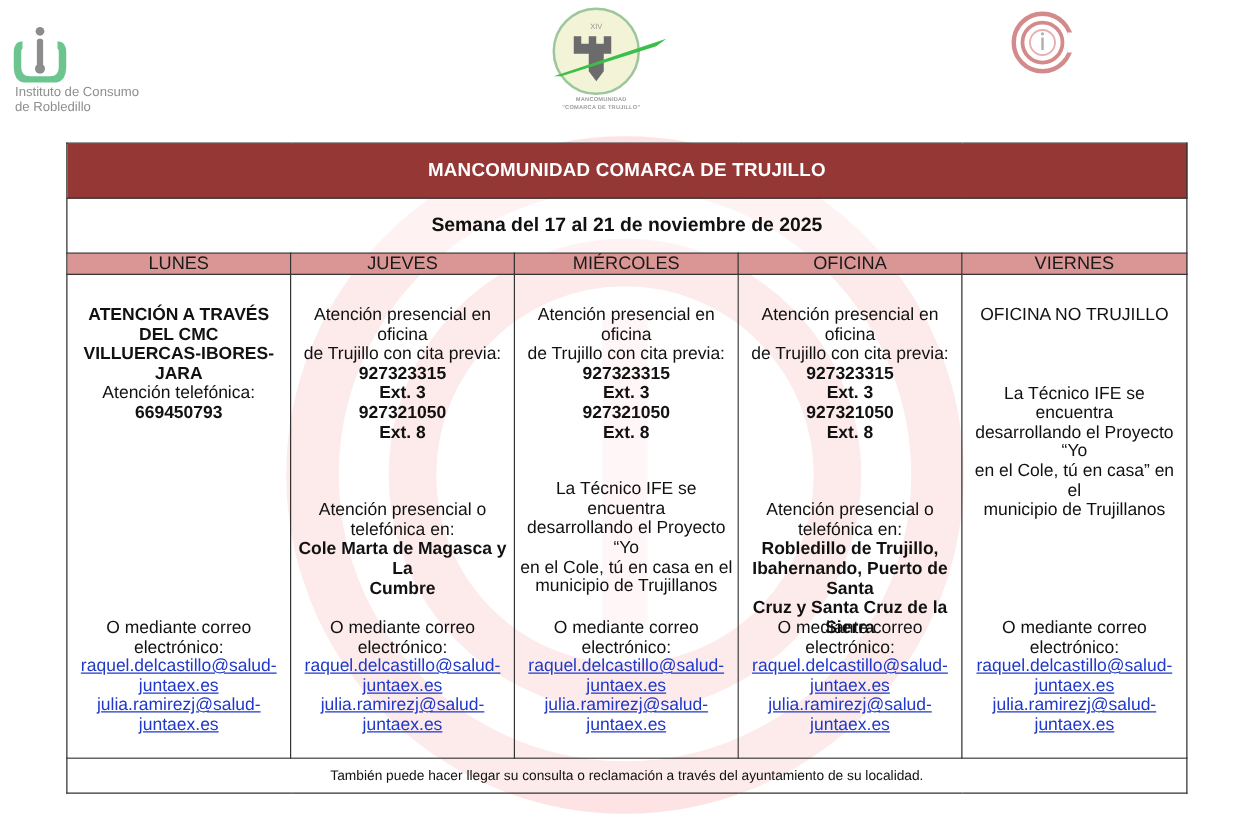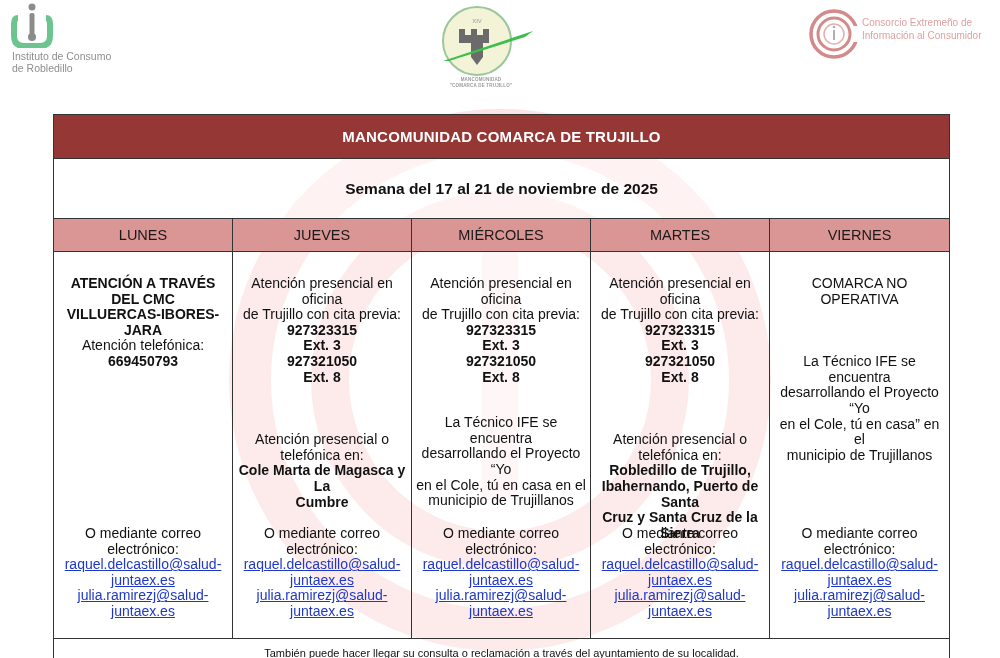--- a/index.html
+++ b/index.html
@@ -3,33 +3,33 @@
 <meta charset="utf-8">
 <style>
   * { box-sizing: border-box; margin: 0; padding: 0; }
   html, body { width: 1000px; height: 658px; background: #ffffff; overflow: hidden; }
   body { position: relative; font-family: "Liberation Sans", "DejaVu Sans", sans-serif; color: #111; }
 
   
   .watermark { position: absolute; left: 220px; top: 100px; width: 560px; height: 560px; z-index: 0; pointer-events: none; }
 
   
-  .logo-left { position: absolute; left: 8px; top: 2px; width: 120px; height: 80px; z-index: 1; }
+  .logo-left { position: absolute; left: 8px; top: 20px; width: 120px; height: 80px; z-index: 1; }
   .logo-left .txt { position: absolute; left: 4px; top: 48px; font-size: 10.5px; line-height: 12px; color: #8e8e8e; }
   .logo-center { position: absolute; left: 425px; top: 3px; width: 112px; height: 92px; z-index: 1; text-align: center; }
   .logo-center .txt { position: absolute; left: 0; top: 74px; width: 100%; font-size: 4.5px; line-height: 6px; color: #9a9a9a; font-weight: bold; letter-spacing: 0.2px; }
   .logo-right { position: absolute; left: 808px; top: 8px; width: 192px; height: 54px; z-index: 1; }
   .logo-right .txt { position: absolute; left: 54px; top: 8px; font-size: 10px; line-height: 13px; color: #e0a0a0; white-space: nowrap; }
 
   
   .sched { position: absolute; left: 53px; top: 114px; width: 896px; border-collapse: collapse; z-index: 2; table-layout: fixed; }
   .sched td, .sched th { border: 1px solid #333; text-align: center; vertical-align: top; }
   .title-row td { background: #953735; color: #fff; font-weight: bold; font-size: 15px; height: 44px; vertical-align: middle; letter-spacing: 0.2px; }
-  .week-row td { background: rgba(255,255,255,0.55); font-weight: bold; font-size: 15.5px; height: 60px; vertical-align: middle; }
-  .days-row th { background: #d99694; font-weight: normal; font-size: 14.5px; height: 33px; vertical-align: middle; color: #1a1a1a; }
+  .week-row td { background: rgba(255,255,255,0.55); font-weight: bold; font-size: 15.5px; height: 44px; vertical-align: middle; }
+  .days-row th { background: #d99694; font-weight: normal; font-size: 14.5px; height: 17px; vertical-align: middle; color: #1a1a1a; }
   .body-row td { height: 387px; background: rgba(255,255,255,0.25); font-size: 14px; line-height: 15.6px; padding: 24px 4px 0 4px; position: relative; }
   .foot-row td { height: 28px; font-size: 11px; font-weight: normal; vertical-align: middle; background: rgba(255,255,255,0.3); }
   .b { font-weight: bold; display: block; }
   .l { display: block; }
   .blk { display: block; }
   .gap { display: block; }
   .email-block { position: absolute; left: 0; right: 0; top: 274px; padding: 0 4px; }
   a.mail { color: #1f38c9; text-decoration: underline; display: block; }
 </style>
 </head>
@@ -69,24 +69,20 @@
 
 <div class="logo-right">
   <svg width="52" height="52" viewBox="0 0 52 52" style="position:absolute;left:0;top:0;">
     <circle cx="26" cy="26" r="23" fill="none" stroke="#d38a8a" stroke-width="3.5"></circle>
     <circle cx="26" cy="26" r="16" fill="none" stroke="#d38a8a" stroke-width="3"></circle>
     <circle cx="26" cy="26" r="10" fill="none" stroke="#e4b0b0" stroke-width="1.5"></circle>
     <rect x="25" y="22" width="2" height="10" fill="#b0b0b0"></rect>
     <circle cx="26" cy="19" r="1.3" fill="#b0b0b0"></circle>
     <rect x="46" y="18" width="8" height="16" fill="#ffffff"></rect>
   </svg>
-  <div class="txt">
-    <span class="blk">Consorcio Extremeño de</span>
-    <span class="blk">Información al Consumidor</span>
-  </div>
 </div>
 
 <table class="sched">
   <colgroup>
     <col style="width:179px">
       <col style="width:179px">
       <col style="width:179px">
       <col style="width:179px">
       <col style="width:180px">
   </colgroup>
@@ -94,21 +90,21 @@
       <tr class="title-row">
     <td colspan="5">MANCOMUNIDAD COMARCA DE TRUJILLO</td>
   </tr>
   <tr class="week-row">
     <td colspan="5">Semana del 17 al 21 de noviembre de 2025</td>
   </tr>
   <tr class="days-row">
     <th>LUNES</th>
     <th>JUEVES</th>
     <th>MIÉRCOLES</th>
-    <th>MARTES</th>
+    <th>OFICINA</th>
     <th>VIERNES</th>
   </tr>
   <tr class="body-row">
 
     <td>
       <span class="b">ATENCIÓN A TRAVÉS DEL CMC</span>
       <span class="b">VILLUERCAS-IBORES-JARA</span>
       <span class="l">Atención telefónica:</span>
       <span class="b">669450793</span>
       <div class="email-block">
@@ -174,21 +170,21 @@
       <span class="b">Cruz y Santa Cruz de la Sierra</span>
       <div class="email-block">
         <span class="l">O mediante correo</span>
         <span class="l">electrónico:</span>
         <a class="mail"><span>raquel.delcastillo@salud-</span><br><span>juntaex.es</span></a>
         <a class="mail"><span>julia.ramirezj@salud-</span><br><span>juntaex.es</span></a>
       </div>
     </td>
 
     <td>
-      <span class="l">COMARCA NO OPERATIVA</span>
+      <span class="l">OFICINA NO TRUJILLO</span>
       <span class="gap" style="height:47px"></span>
       <span class="l">La Técnico IFE se encuentra</span>
       <span class="l">desarrollando el Proyecto “Yo</span>
       <span class="l">en el Cole, tú en casa” en el</span>
       <span class="l">municipio de Trujillanos</span>
       <div class="email-block">
         <span class="l">O mediante correo</span>
         <span class="l">electrónico:</span>
         <a class="mail"><span>raquel.delcastillo@salud-</span><br><span>juntaex.es</span></a>
         <a class="mail"><span>julia.ramirezj@salud-</span><br><span>juntaex.es</span></a>

